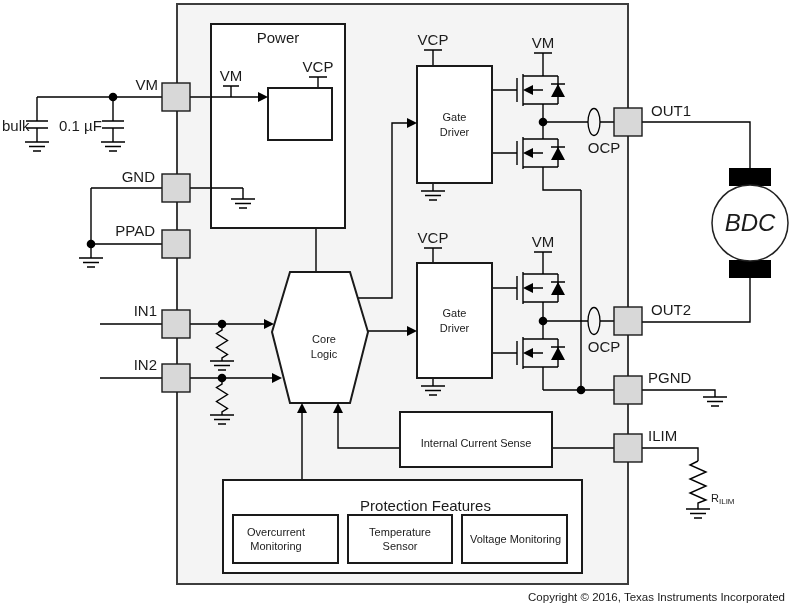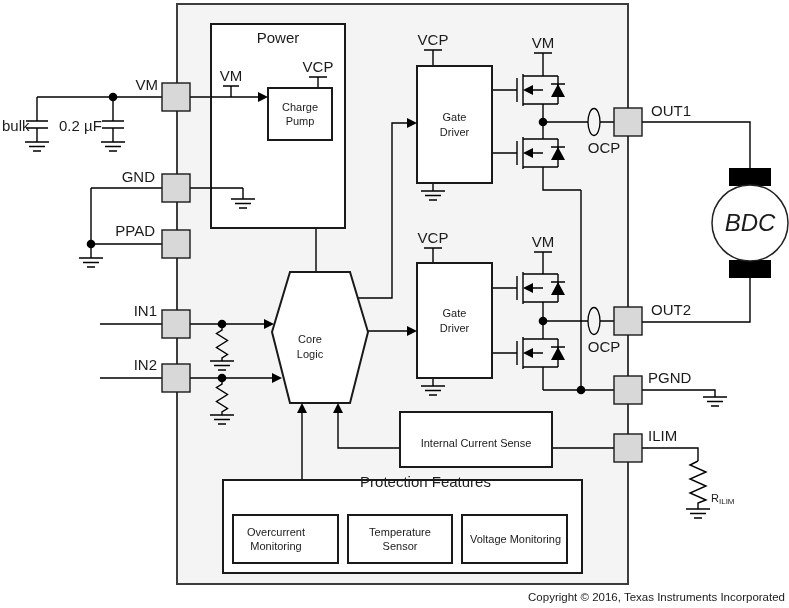--- a/index.html
+++ b/index.html
@@ -195,41 +195,40 @@
   <div class="lbl r" style="left:105px;top:171px;width:50px">GND</div>
   <div class="lbl r" style="left:100px;top:225px;width:55px">PPAD</div>
   <div class="lbl r" style="left:107px;top:305px;width:50px">IN1</div>
   <div class="lbl r" style="left:107px;top:359px;width:50px">IN2</div>
   <div class="lbl" style="left:651px;top:105px">OUT1</div>
   <div class="lbl" style="left:651px;top:304px">OUT2</div>
   <div class="lbl" style="left:648px;top:372px">PGND</div>
   <div class="lbl" style="left:648px;top:430px">ILIM</div>
 
   <div class="lbl" style="left:2px;top:120px">bulk</div>
-  <div class="lbl" style="left:59px;top:120px">0.2 µF</div>
+  <div class="lbl" style="left:59px;top:120px">0.1 µF</div>
 
   <div class="lbl c" style="left:211px;top:32px;width:134px">Power</div>
   <div class="lbl c" style="left:214px;top:70px;width:34px">VM</div>
   <div class="lbl c" style="left:300px;top:61px;width:36px">VCP</div>
-  <div class="box-txt" style="left:268px;top:89px;width:64px;height:50px;padding:0 6px">Charge Pump</div>
 
   <div class="lbl c" style="left:415px;top:34px;width:36px">VCP</div>
   <div class="lbl c" style="left:525px;top:37px;width:36px">VM</div>
   <div class="box-txt" style="left:417px;top:66px;width:75px;height:117px;padding:0 14px">Gate Driver</div>
   <div class="lbl c" style="left:586px;top:142px;width:36px">OCP</div>
 
   <div class="lbl c" style="left:415px;top:232px;width:36px">VCP</div>
   <div class="lbl c" style="left:525px;top:236px;width:36px">VM</div>
   <div class="box-txt" style="left:417px;top:263px;width:75px;height:115px;padding:0 14px">Gate Driver</div>
   <div class="lbl c" style="left:586px;top:341px;width:36px">OCP</div>
 
-  <div class="box-txt" style="left:288px;top:272px;width:44px;height:149px">Core Logic</div>
+  <div class="box-txt" style="left:302px;top:272px;width:44px;height:149px">Core Logic</div>
   <div class="box-txt" style="left:400px;top:412px;width:152px;height:63px">Internal Current Sense</div>
 
-  <div class="lbl c" style="left:223px;top:476px;width:405px">Protection Features</div>
+  <div class="lbl c" style="left:223px;top:500px;width:405px">Protection Features</div>
   <div class="box-txt" style="left:233px;top:515px;width:86px;height:48px;padding:0 8px">Overcurrent Monitoring</div>
   <div class="box-txt" style="left:348px;top:515px;width:104px;height:48px;padding:16px 14px">Temperature Sensor</div>
   <div class="box-txt" style="left:463px;top:515px;width:105px;height:48px;padding:0 2px">Voltage Monitoring</div>
 
   <div class="box-txt bdc" style="left:712px;top:187px;width:76px;height:72px">BDC</div>
 
   <div class="rlbl" style="left:711px;top:492px"><span>R</span><span class="sub">ILIM</span></div>
 
   <div class="copyright" style="left:388px;top:591px;width:397px">Copyright © 2016, Texas Instruments Incorporated</div>
 </div>

